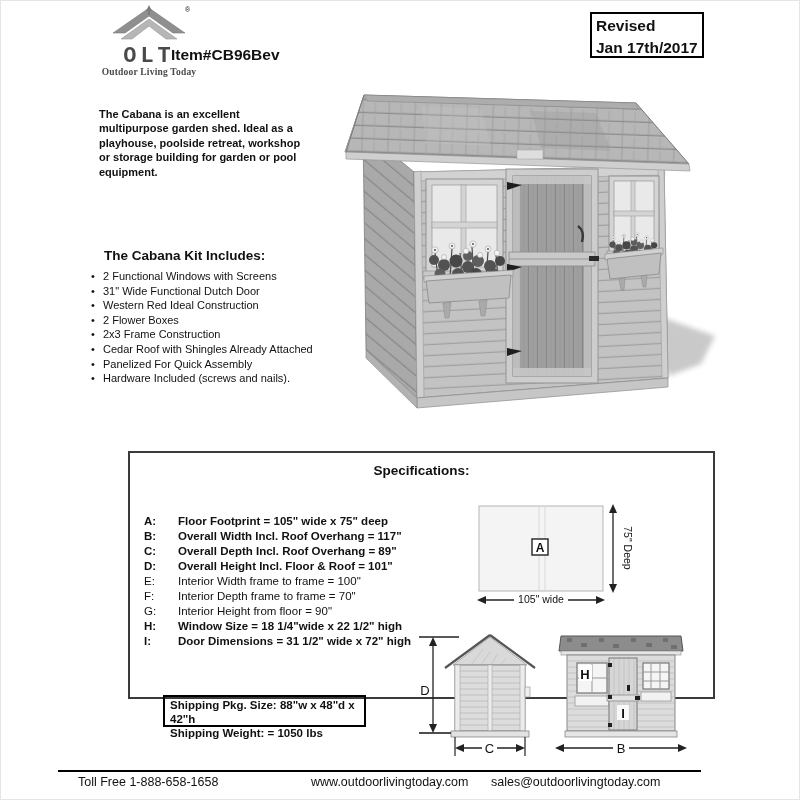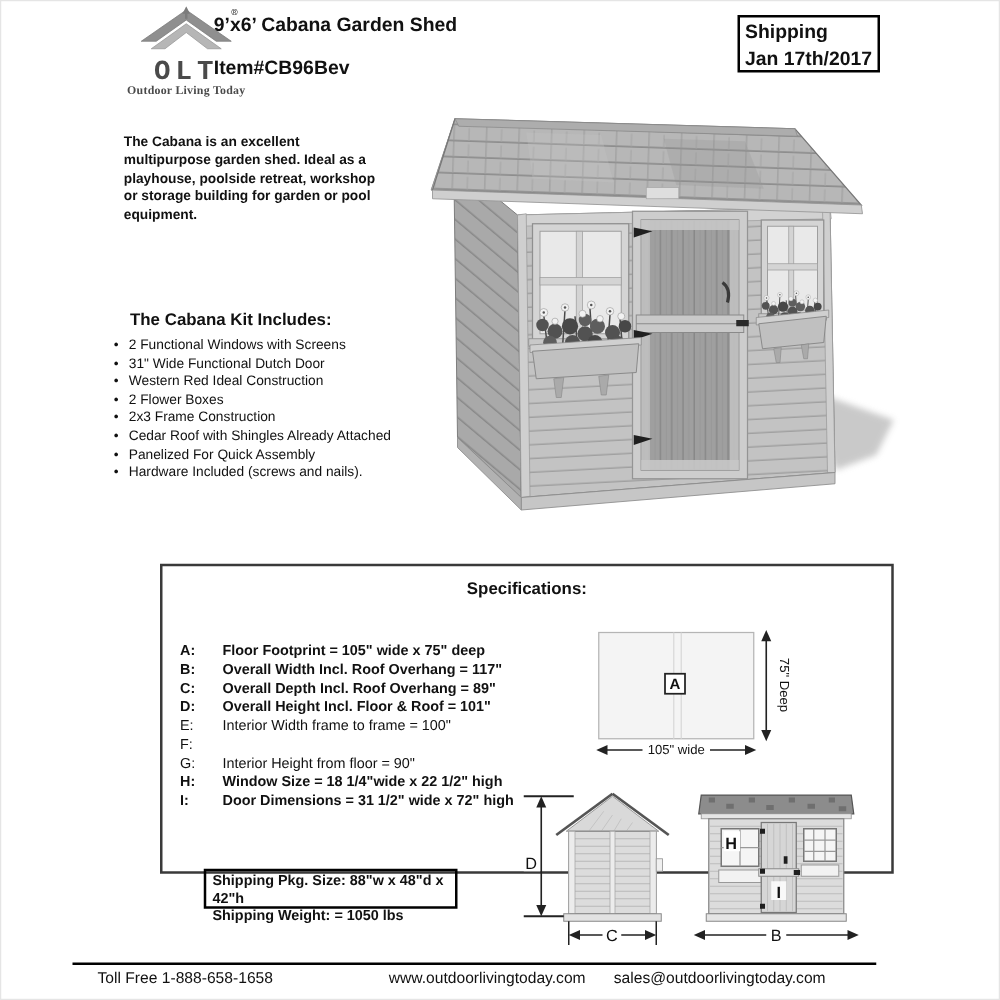--- a/index.html
+++ b/index.html
@@ -52,25 +52,24 @@
     <svg width="84" height="38" viewBox="0 0 84 38">
       <polygon points="6,28 42,3 78,28 66,28 42,11 18,28" fill="#8f8f8f" stroke="#787878" stroke-width="0.6"></polygon>
       <polygon points="14,34 42,14 70,34 59,34 42,21 25,34" fill="#b6b6b6" stroke="#979797" stroke-width="0.6"></polygon>
       <polygon points="39,6 42,0 45,6 43,6 43,10 41,10 41,6" fill="#7c7c7c"></polygon>
       <text x="78" y="7" font-size="7" fill="#777">®</text>
     </svg>
     <div class="brand">OLT</div>
     <div class="tagline">Outdoor Living Today</div>
   </div>
 
-  <div class="abs doc-title">9’x6’ Cabana Garden Shed</div>
   <div class="abs doc-item">Item#CB96Bev</div>
 
   <div class="abs revised-box">
-    <div>Shipping</div>
+    <div>Revised</div>
     <div>Jan 17th/2017</div>
   </div>
 
   <div class="abs descr">The Cabana is an excellent multipurpose garden shed. Ideal as a playhouse, poolside retreat, workshop or storage building for garden or pool equipment.</div>
 
   <div class="abs kit-head">The Cabana Kit Includes:</div>
   <div class="abs kit-list">
     <ul>
       <li>2 Functional Windows with Screens</li>
       <li>31" Wide Functional Dutch Door</li>
@@ -241,20 +240,21 @@
       <div class="spec-row b">
           <span class="k">D:</span>
           <span>Overall Height Incl. Floor &amp; Roof = 101"</span>
         </div>
       <div class="spec-row">
           <span class="k">E:</span>
           <span>Interior Width frame to frame = 100"</span>
         </div>
       <div class="spec-row">
           <span class="k">F:</span>
+          <span>Interior Depth frame to frame = 70"</span>
         </div>
       <div class="spec-row">
           <span class="k">G:</span>
           <span>Interior Height from floor = 90"</span>
         </div>
       <div class="spec-row b">
           <span class="k">H:</span>
           <span>Window Size = 18 1/4"wide x 22 1/2" high</span>
         </div>
       <div class="spec-row b">

